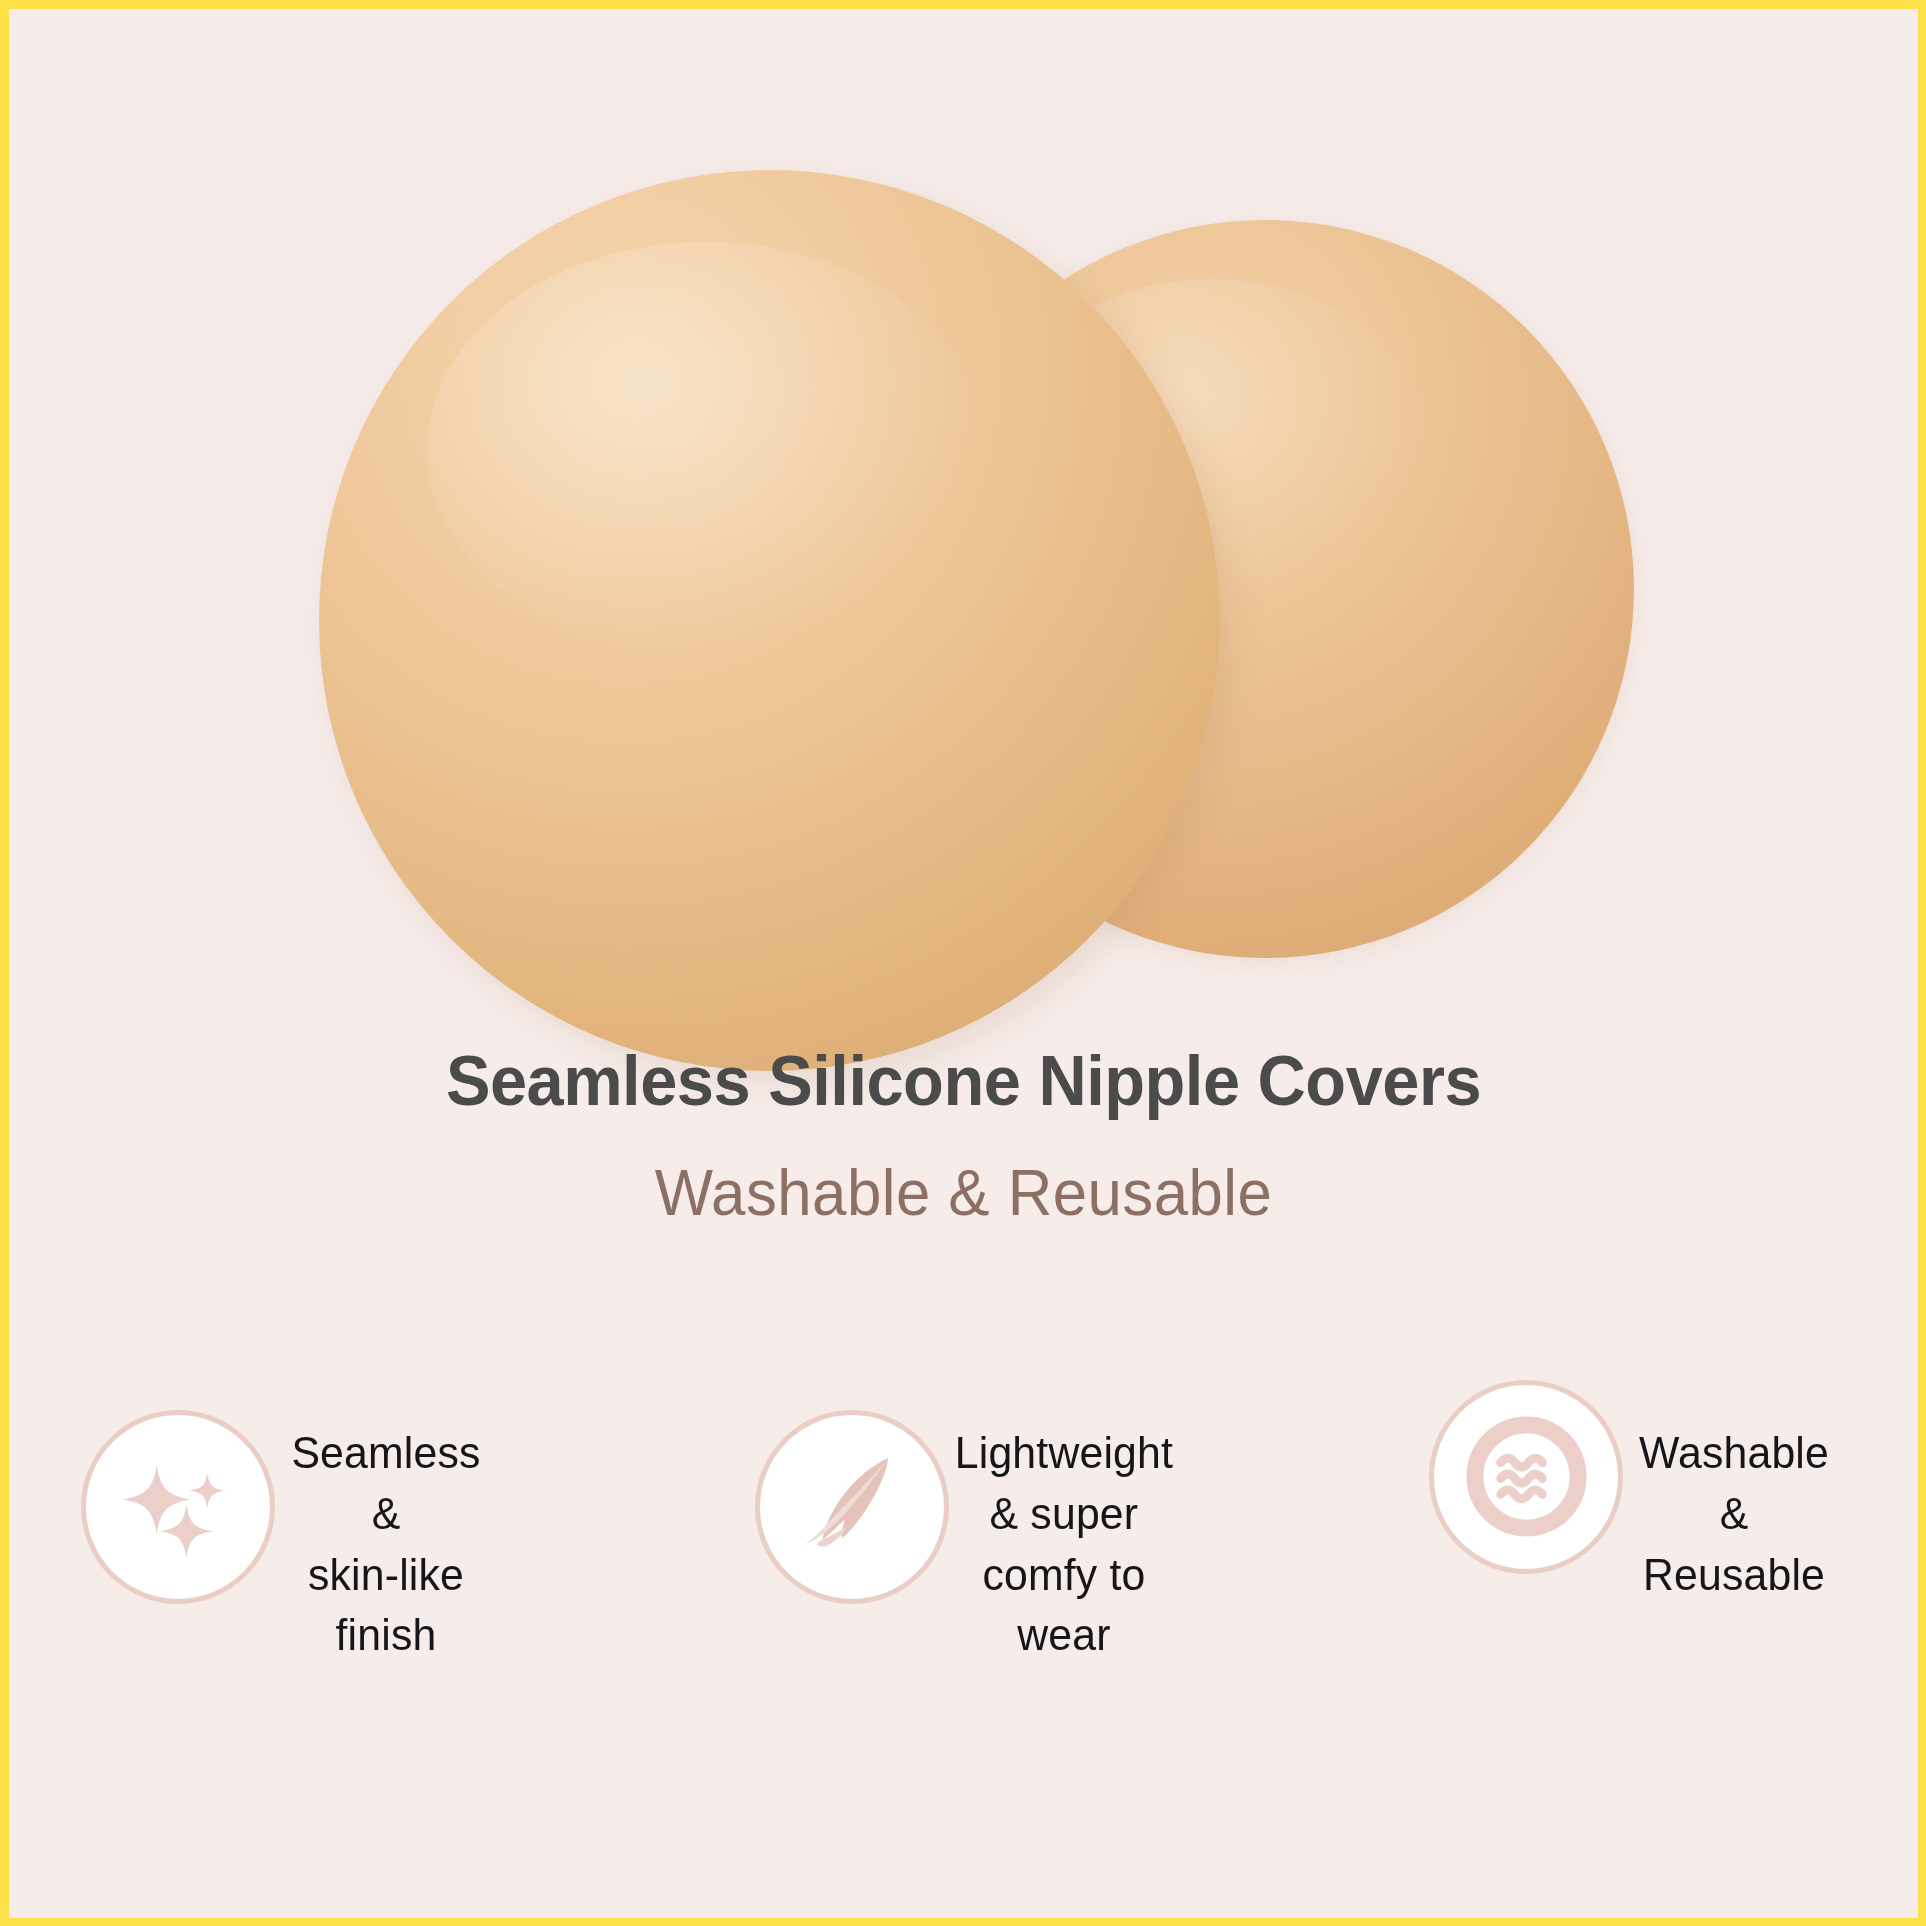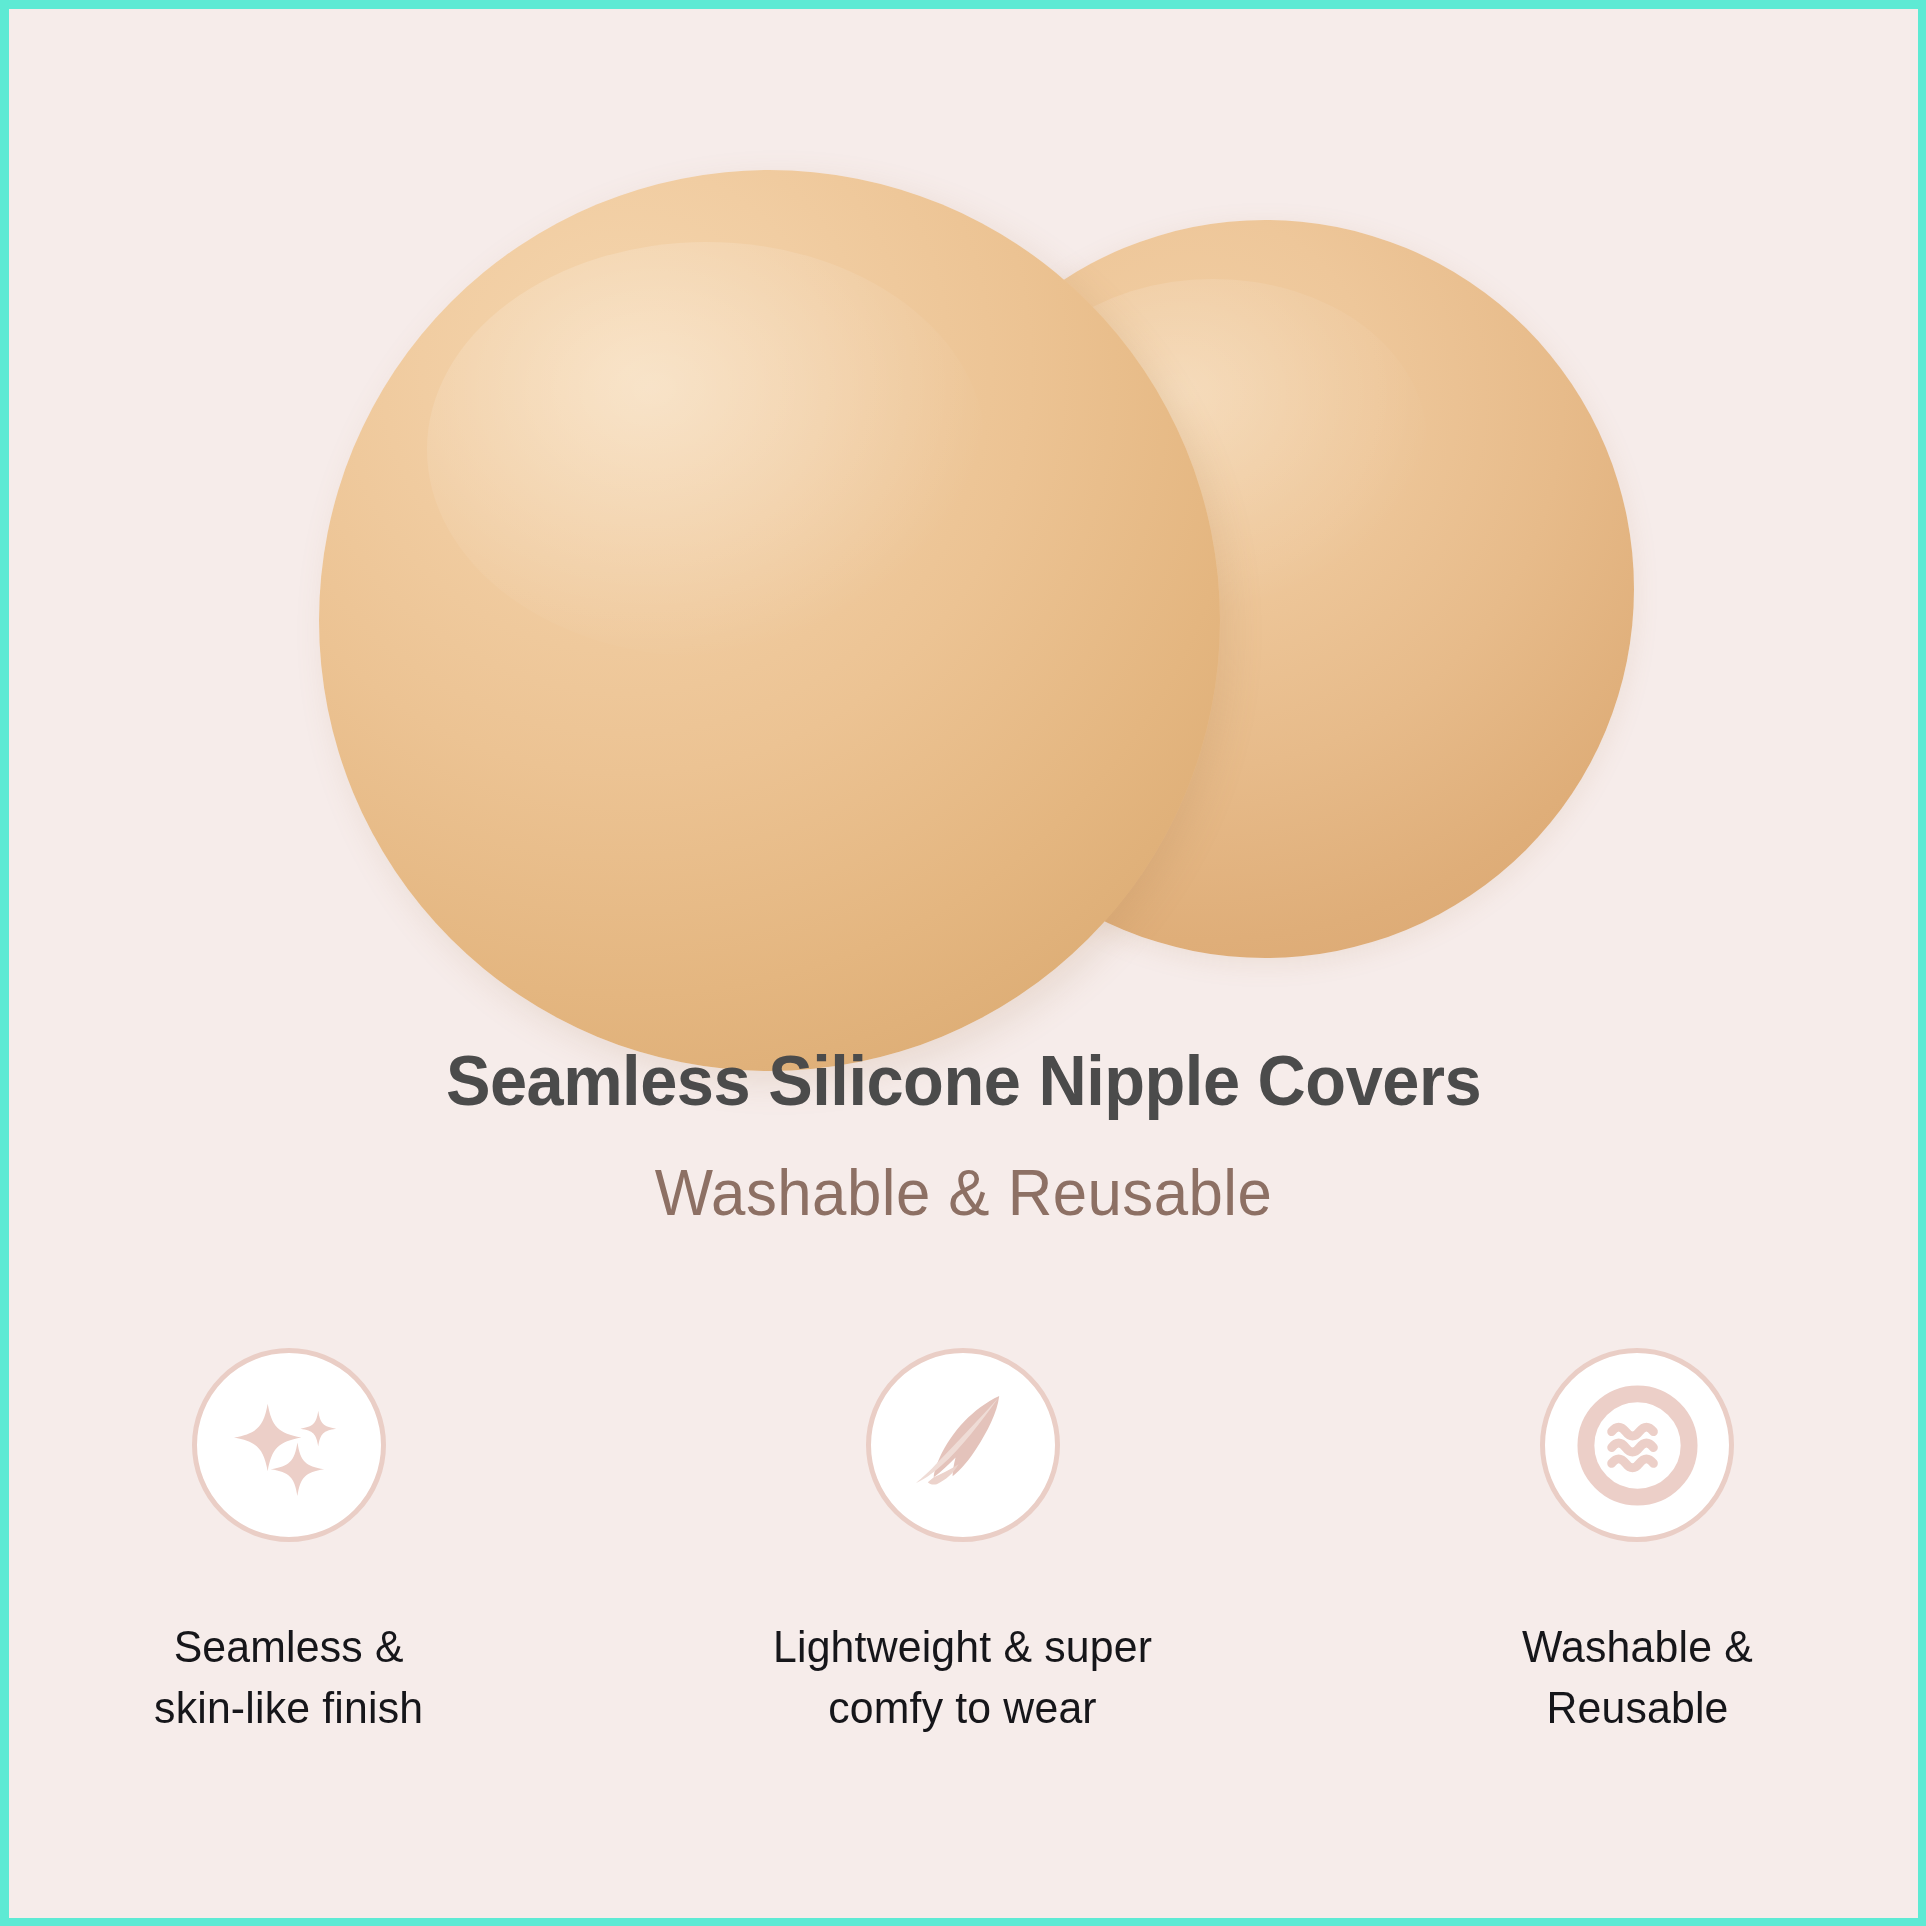--- a/index.html
+++ b/index.html
@@ -9,21 +9,21 @@
     background: #ffffff;
   }
   body {
     font-family: "Liberation Sans", sans-serif;
   }
 
   #canvas {
     position: relative;
     width: 1927px;
     height: 1927px;
-    background: #5eead4; 
+    background: #fde047; 
     overflow: hidden;
     box-sizing: border-box;
   }
 
   
   .page-bg {
     position: absolute;
     left: 9px;
     top: 9px;
     right: 9px;
@@ -148,23 +148,22 @@
     width: 1764px;
     display: flex;
     flex-direction: row;
     align-items: flex-start;
     justify-content: space-between;
   }
 
   .feature {
     width: 416px;
     display: flex;
-    flex-direction: column;
+    flex-direction: row;
     align-items: center;
-    justify-content: flex-end;
   }
 
   .feature-icon-circle {
     width: 194px;
     height: 194px;
     border-radius: 50%;
     background: #ffffff;
     border: 5px solid #eacec6;
     box-sizing: border-box;
     display: flex;

